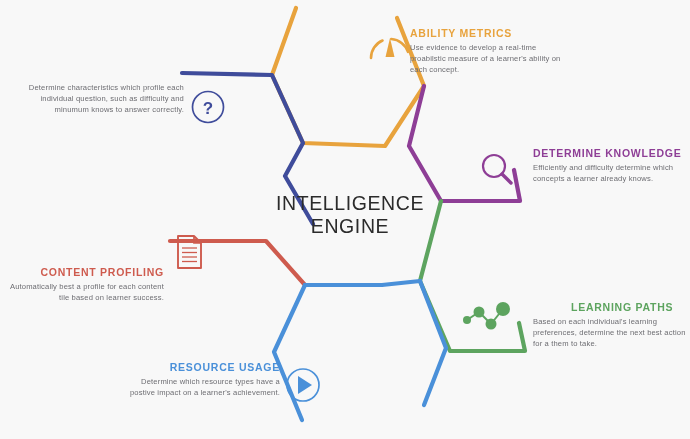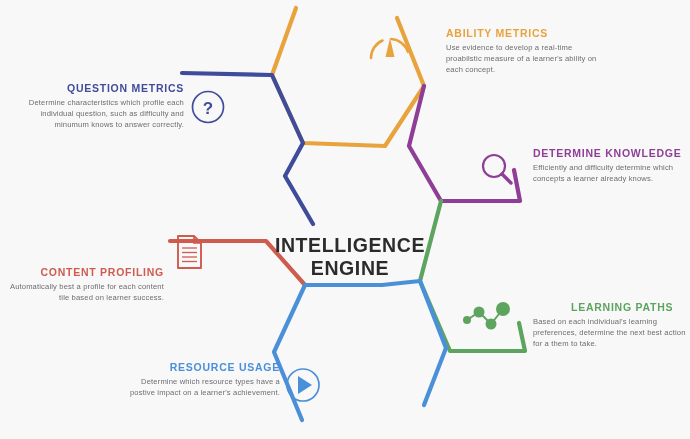--- a/index.html
+++ b/index.html
@@ -28,26 +28,25 @@
     width: 690px;
     height: 439px;
   }
   .center-title {
     position: absolute;
     left: 250px;
     top: 192px;
     width: 200px;
     text-align: center;
     font-size: 19.5px;
-    font-weight: bold;
+    font-weight: normal;
     letter-spacing: 0.6px;
     line-height: 1.18;
     color: #2b2b2b;
     text-transform: uppercase;
-    margin-top: 42px;
   }
   .center-title .l1 { display: block; }
   .center-title .l2 { display: block; }
 
   .block {
     position: absolute;
   }
   .block .title {
     font-size: 10.5px;
     font-weight: bold;
@@ -91,37 +90,36 @@
       <path id="p-resource3" d="M 420 281 L 446 348 L 424 405" stroke="#4a90d9"></path>
     </g>
   </svg>
 
   <div class="center-title" style="color: rgb(43, 43, 43);">
     <span class="l1">INTELLIGENCE</span>
     <span class="l2">ENGINE</span>
   </div>
 
   <div class="block align-right" style="left:16px; top:82px; width:168px;">
-    <div class="title" style="color:#3f4c9b;">QUESTION METRICS</div>
     <div class="body">Determine characteristics which profile each individual question, such as difficulty and minumum knows to answer correctly.</div>
   </div>
   <div class="icon-wrap" style="left:189px; top:88px;">
     <svg width="38" height="38" viewBox="0 0 38 38">
       <circle cx="19" cy="19" r="15.5" fill="none" stroke="#3f4c9b" stroke-width="1.7"></circle>
       <text x="19" y="25.5" text-anchor="middle" font-family="Liberation Sans, sans-serif" font-size="17" font-weight="bold" fill="#3f4c9b">?</text>
     </svg>
   </div>
 
   <div class="icon-wrap" style="left:366px; top:28px;">
     <svg width="48" height="44" viewBox="0 0 48 44">
       <path d="M 5 30 A 19 19 0 0 1 43 30" fill="none" stroke="#e8a33d" stroke-width="2.6" stroke-linecap="round" stroke-dasharray="22 9"></path>
       <path d="M 24 10 L 28.5 29 L 19.5 29 Z" fill="#e8a33d"></path>
     </svg>
   </div>
-  <div class="block align-left" style="left:446px; top:27px; width:160px;">
+  <div class="block align-left" style="left:410px; top:27px; width:160px;">
     <div class="title" style="color:#e8a33d;">ABILITY METRICS</div>
     <div class="body">Use evidence to develop a real-time proabilstic measure of a learner's ability on each concept.</div>
   </div>
 
   <div class="icon-wrap" style="left:478px; top:151px;">
     <svg width="40" height="40" viewBox="0 0 40 40">
       <circle cx="16" cy="15" r="11" fill="none" stroke="#8e3e96" stroke-width="2.2"></circle>
       <line x1="24" y1="23" x2="33" y2="32" stroke="#8e3e96" stroke-width="3.4" stroke-linecap="round"></line>
     </svg>
   </div>

